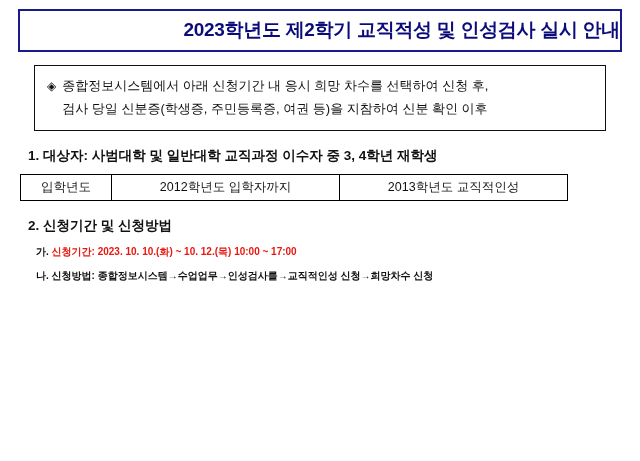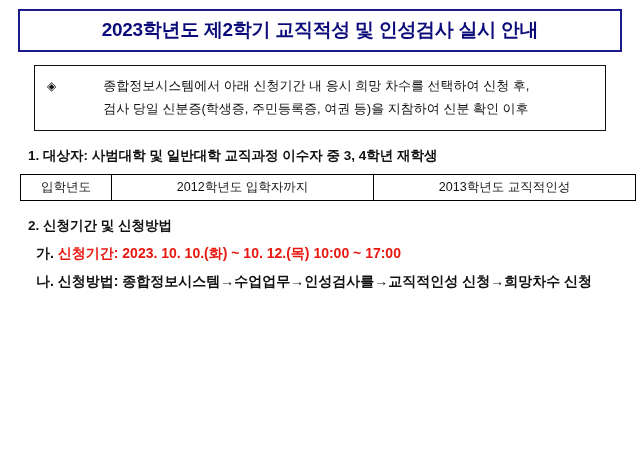--- a/index.html
+++ b/index.html
@@ -20,21 +20,21 @@
     height: 461px;
     box-sizing: border-box;
     padding: 0 14px;
   }
 
   
   .title-bar {
     margin: 9px 4px 0 4px;
     border: 2px solid #1a1a8c;
     background: #ffffff;
-    text-align: center;
+    text-align: right;
     padding: 6px 0 7px 0;
   }
   .title-bar .title-text {
     font-size: 19px;
     font-weight: bold;
     color: #0b0b7a;
     letter-spacing: -0.3px;
     white-space: nowrap;
   }
 
@@ -68,41 +68,40 @@
   .callout .bullet {
     font-size: 12px;
     line-height: 22px;
     padding: 0 6px 0 2px;
     color: #111111;
   }
   .callout .lines {
     font-size: 13px;
     line-height: 22.5px;
     color: #111111;
-    margin-left: 41px;
   }
   .callout .lines .line {
     display: block;
     white-space: nowrap;
   }
 
   
   .section-heading {
     margin: 16px 4px 0 14px;
     font-size: 13.5px;
     font-weight: bold;
     color: #111111;
     white-space: nowrap;
   }
 
   
   table.info-table {
     margin: 9px 6px 0 6px;
     border-collapse: collapse;
-    width: 616px;
+    width: 548px;
     table-layout: fixed;
   }
   table.info-table td {
     border: 1px solid #000000;
     text-align: center;
     vertical-align: middle;
     font-size: 12.5px;
     height: 23px;
     padding: 1px 2px;
     color: #111111;
@@ -111,21 +110,21 @@
     width: 86px;
   }
   table.info-table td.red {
     color: #e8170f;
     font-size: 12px;
   }
 
   
   .sub-item {
     margin: 10px 4px 0 4px;
-    font-size: 14px;
+    font-size: 10px;
     font-weight: bold;
     color: #111111;
     white-space: nowrap;
     padding-left: 18px;
   }
   .sub-item .label-ga {
     color: #111111;
   }
   .sub-item .red-text {
     color: #e8170f;

